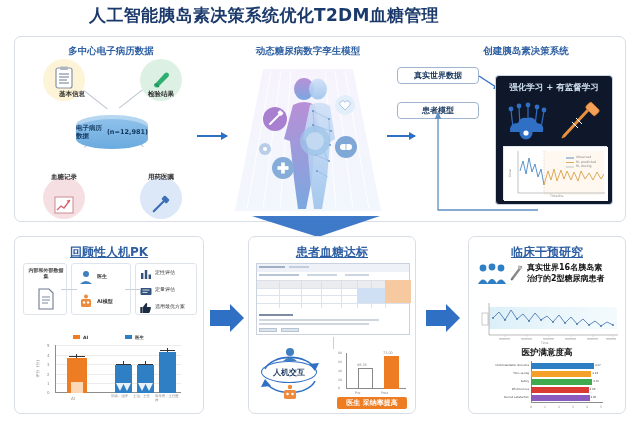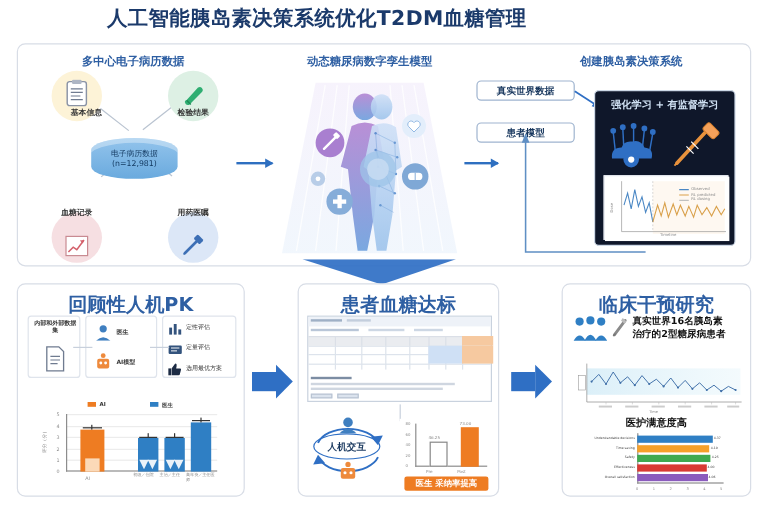--- a/index.html
+++ b/index.html
@@ -43,22 +43,22 @@
     display:flex; align-items:flex-end; justify-content:center;
   }
   .circ-label {
     position:absolute; font-size:6.5px; color:#333; white-space:nowrap;
     text-align:center; font-weight:bold;
   }
   .cyl {
     position:absolute; width:72px; height:34px;
     background:linear-gradient(180deg,#93c4ec 0%,#6aaade 100%);
     border-radius:36px/10px;
-    display:flex; flex-direction:column; align-items:center; justify-content:center;
-    color:#11375e; font-size:6.5px; font-weight:normal; line-height:1.25;
+    display:flex; flex-direction:row; align-items:center; justify-content:center;
+    color:#11375e; font-size:6.5px; font-weight:bold; line-height:1.25;
     box-shadow: inset 0 7px 0 -3px rgba(255,255,255,.35);
   }
   .spoke { position:absolute; background:#b9c3d0; height:1px; transform-origin:0 0; }
 
   
   .thin-arrow { position:absolute; height:2px; background:#2e6fc0; }
   .thin-arrow::after{
     content:''; position:absolute; right:-1px; top:-3px;
     border-left:7px solid #2e6fc0;
     border-top:4px solid transparent; border-bottom:4px solid transparent;
@@ -95,21 +95,21 @@
     position:absolute; border:1px solid #e4e8ef; background:#fff;
   }
   .axis-lbl { position:absolute; font-size:3.2px; color:#8a8a8a; }
 
   
   .bp { top:236px; height:178px; }
   .bp1 { left:14px; width:190px; }
   .bp2 { left:248px; width:168px; }
   .bp3 { left:468px; width:158px; }
 
-  .bt { top:7px; font-size:16px; }
+  .bt { top:7px; font-size:12px;text-decoration:underline; }
 
   .flowbox {
     position:absolute; border:1px solid #dfe4ec; border-radius:3px; background:#fff;
   }
   .vline { position:absolute; width:1px; background:#c8d0dc; }
   .hline { position:absolute; height:1px; background:#c8d0dc; }
 
   .tiny { font-size:5px; color:#3a3a3a; white-space:nowrap; }
   .tiny-b { font-size:5px; color:#3a3a3a; font-weight:bold; white-space:nowrap; }
 

